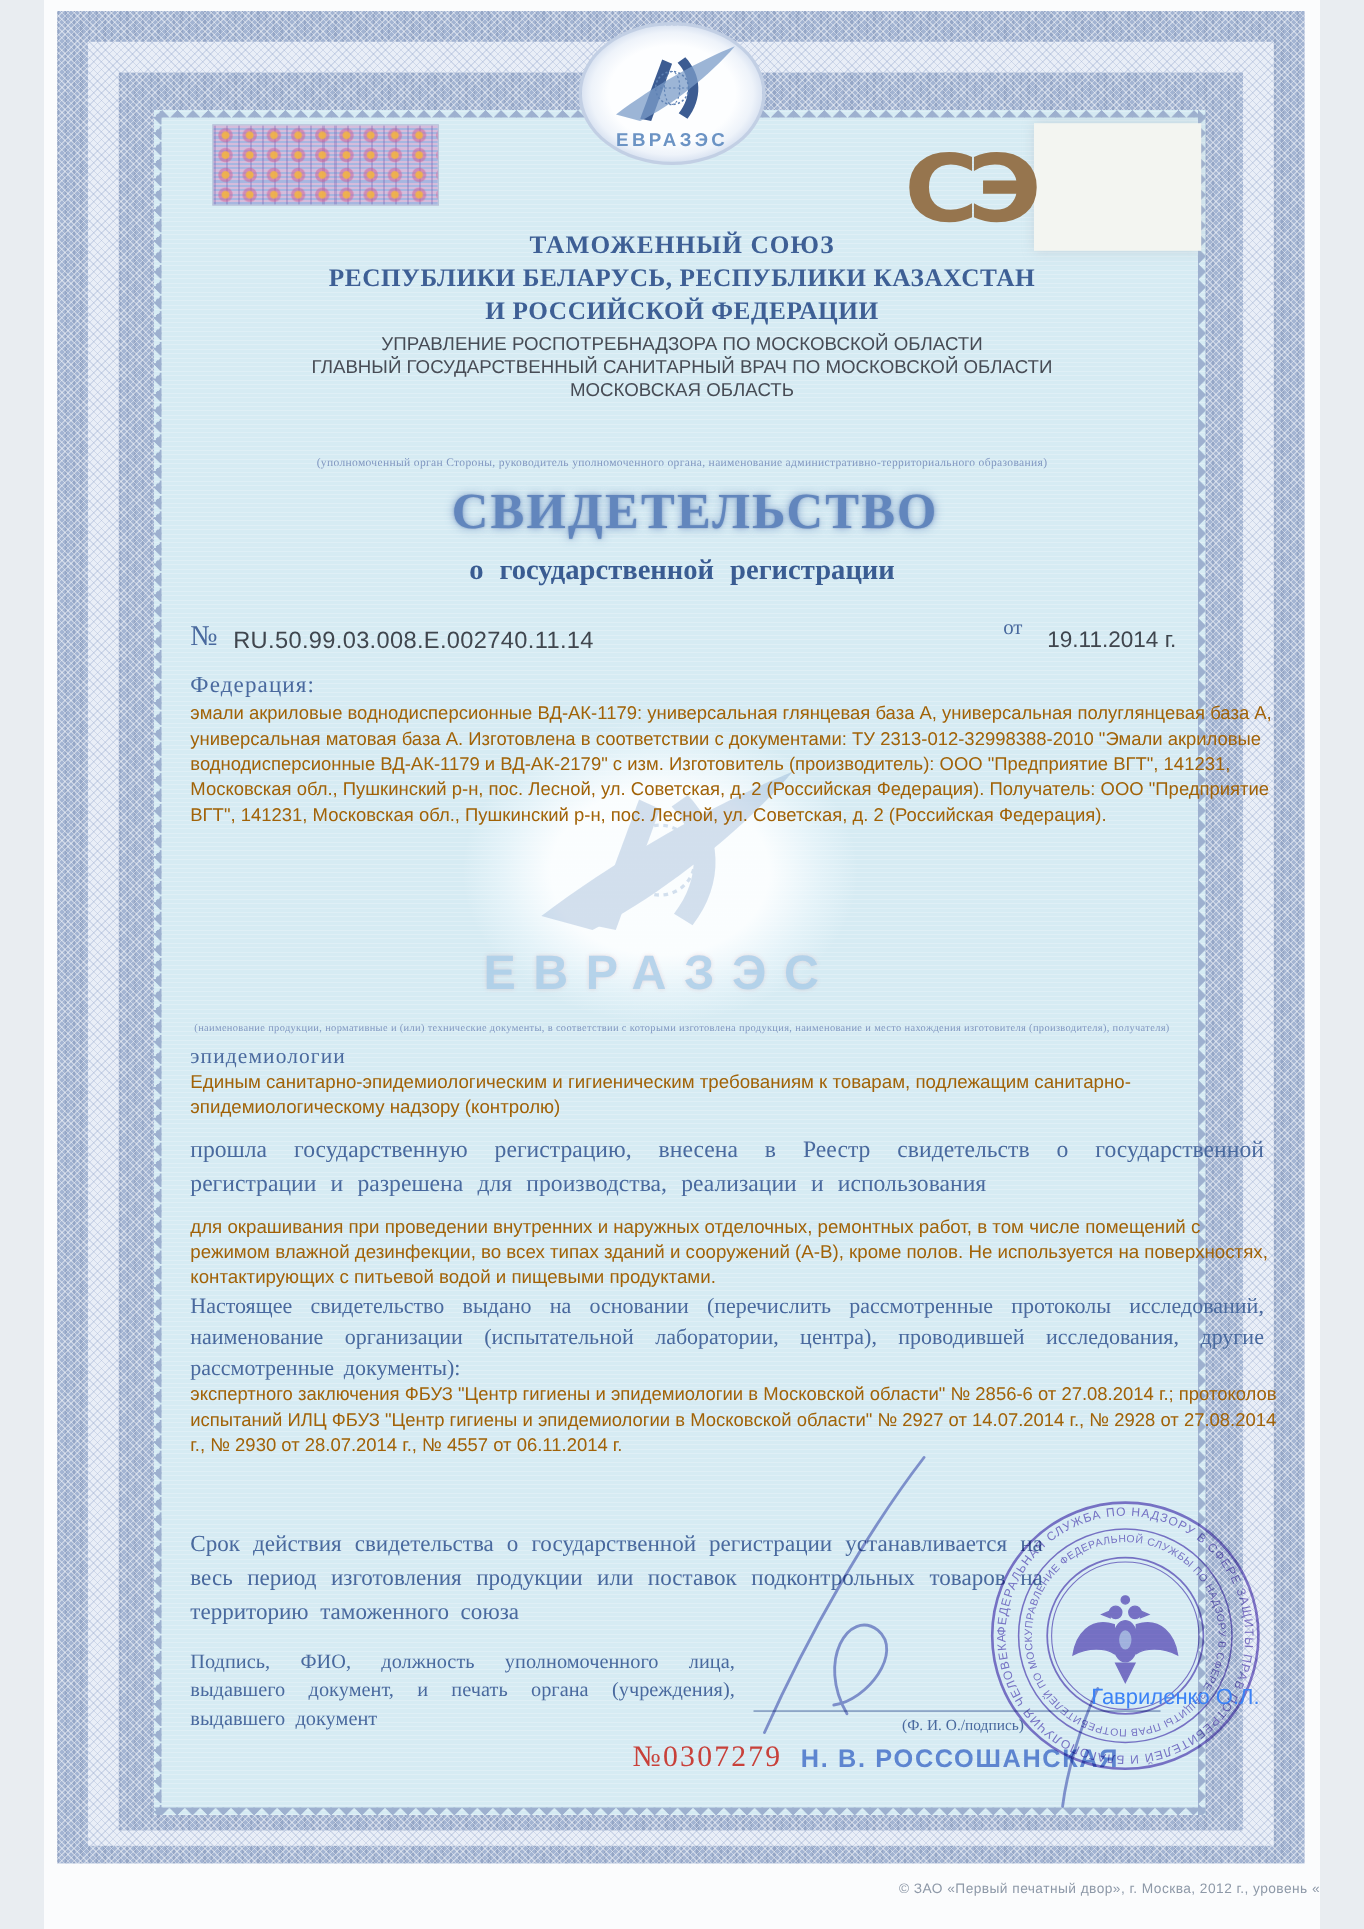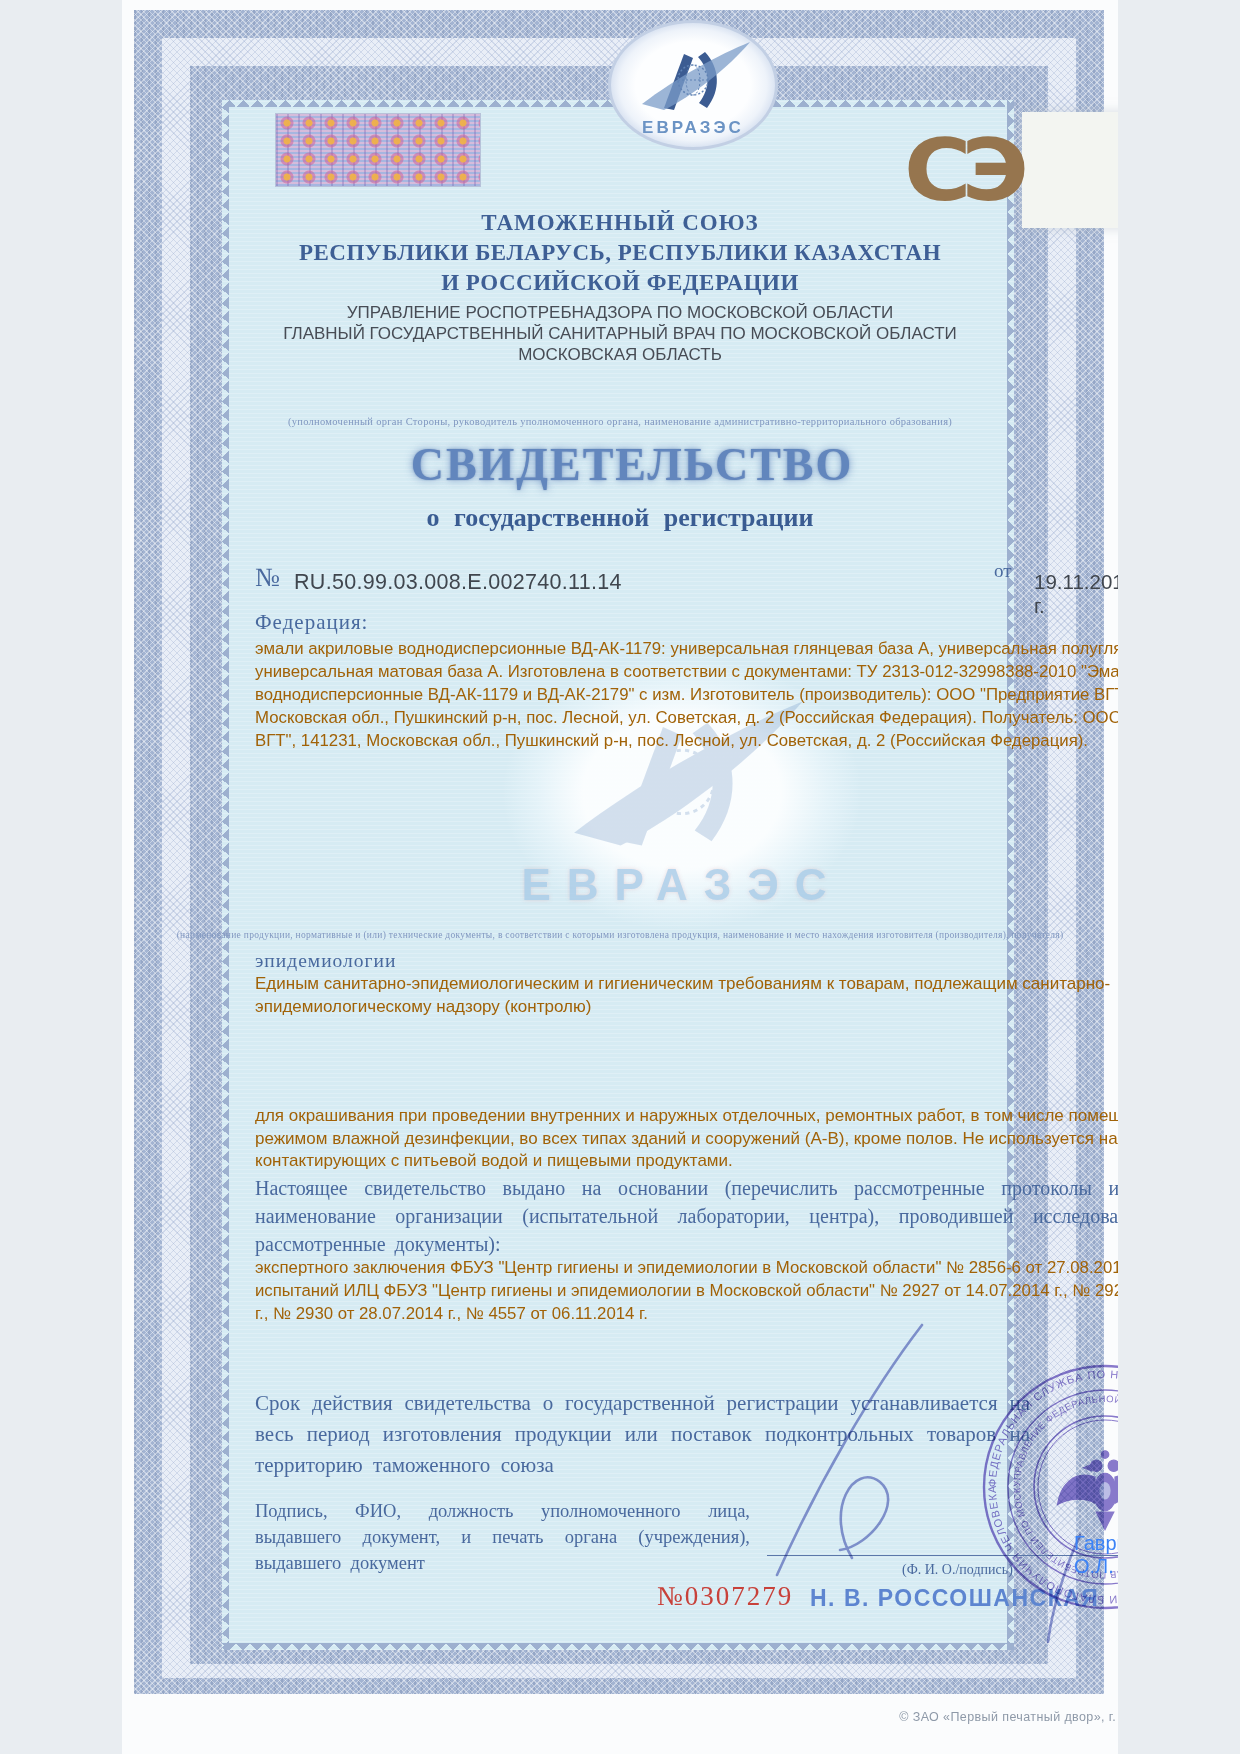--- a/index.html
+++ b/index.html
@@ -1,17 +1,17 @@
 <!DOCTYPE html>
 <html lang="ru"><head>
 <meta charset="utf-8">
 <style>
   html,body{margin:0;padding:0;background:#e9edf1;}
   #doc{
-    position:relative; width:996px; height:1754px; margin:0 auto;
+    position:relative; width:1160px; height:1754px; margin:0 auto;
     background:#fbfcfd; overflow:hidden;
     font-family:"Liberation Serif","DejaVu Serif",serif;
   }
   
   .hatch-blue{
     background-color:#a3b4d2;
     background-image:
       repeating-linear-gradient(45deg, rgba(255,255,255,.40) 0 1px, transparent 1px 4px),
       repeating-linear-gradient(-45deg, rgba(255,255,255,.40) 0 1px, transparent 1px 4px),
       repeating-linear-gradient(90deg, rgba(92,112,152,.20) 0 2px, transparent 2px 7px);
@@ -159,20 +159,21 @@
       <path d="M34 84 C68 58 112 34 142 22 C120 48 84 76 56 90 Z" fill="#4a79b6"></path>
       <circle cx="85" cy="60" r="15" fill="none" stroke="#4a79b6" stroke-width="1.4" stroke-dasharray="2 2"></circle>
     </svg>
     <div class="wm-label">ЕВРАЗЭС</div>
   </div>
 
   <div class="abs center tiny-caption" style="top:930px;font-size:9.5px;">(наименование продукции, нормативные и (или) технические документы, в соответствии с которыми изготовлена продукция, наименование и место нахождения изготовителя (производителя), получателя)</div>
   <div class="abs serif-blue" style="left:133px;top:950px;font-size:19.5px;letter-spacing:1px;">эпидемиологии</div>
   <div class="abs sans" style="left:133px;top:972px;width:990px;font-size:17px;line-height:23px;">Единым санитарно-эпидемиологическим и гигиеническим требованиям к товарам, подлежащим санитарно-эпидемиологическому надзору (контролю)</div>
 
+  <div class="abs serif-blue just" style="left:133px;top:1030px;width:976px;font-size:21.5px;line-height:31px;word-spacing:.35em;">прошла государственную регистрацию, внесена в Реестр свидетельств о государственной регистрации и разрешена для производства, реализации и использования</div>
   <div class="abs sans" style="left:133px;top:1105px;width:988px;font-size:17px;line-height:22.5px;">для окрашивания при проведении внутренних и наружных отделочных, ремонтных работ, в том числе помещений с режимом влажной дезинфекции, во всех типах зданий и сооружений (А-В), кроме полов. Не используется на поверхностях, контактирующих с питьевой водой и пищевыми продуктами.</div>
 
   <div class="abs serif-blue just" style="left:133px;top:1174px;width:976px;font-size:20px;line-height:28px;word-spacing:.2em;">Настоящее свидетельство выдано на основании (перечислить рассмотренные протоколы исследований, наименование организации (испытательной лаборатории, центра), проводившей исследования, другие рассмотренные документы):</div>
   <div class="abs sans" style="left:133px;top:1256px;width:988px;font-size:16.8px;line-height:23px;">экспертного заключения ФБУЗ "Центр гигиены и эпидемиологии в Московской области" № 2856-6 от 27.08.2014 г.; протоколов испытаний ИЛЦ ФБУЗ "Центр гигиены и эпидемиологии в Московской области" № 2927 от 14.07.2014 г., № 2928 от 27.08.2014 г., № 2930 от 28.07.2014 г., № 4557 от 06.11.2014 г.</div>
 
   <div class="abs serif-blue just" style="left:133px;top:1388px;width:775px;font-size:21px;line-height:31px;word-spacing:.25em;">Срок действия свидетельства о государственной регистрации устанавливается на весь период изготовления продукции или поставок подконтрольных товаров на территорию таможенного союза</div>
 
   <div class="abs serif-blue just" style="left:133px;top:1498px;width:495px;font-size:18.5px;line-height:26px;word-spacing:.25em;">Подпись, ФИО, должность уполномоченного лица, выдавшего документ, и печать органа (учреждения), выдавшего документ</div>
   <div id="sig-line"></div>
   <div class="abs serif-blue" style="left:780px;top:1562px;font-size:14px;">(Ф. И. О./подпись)</div>

